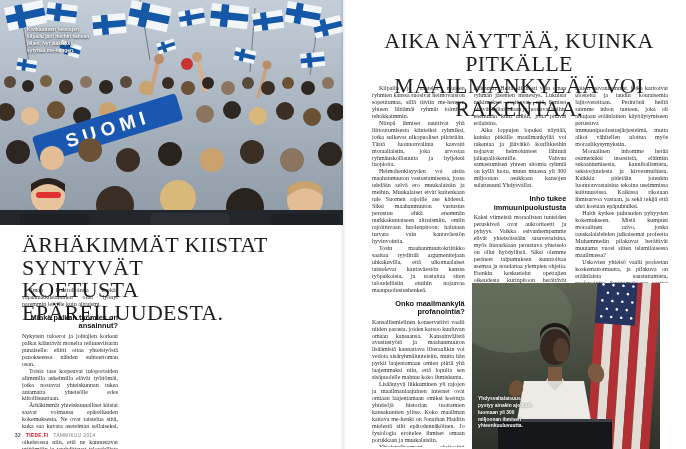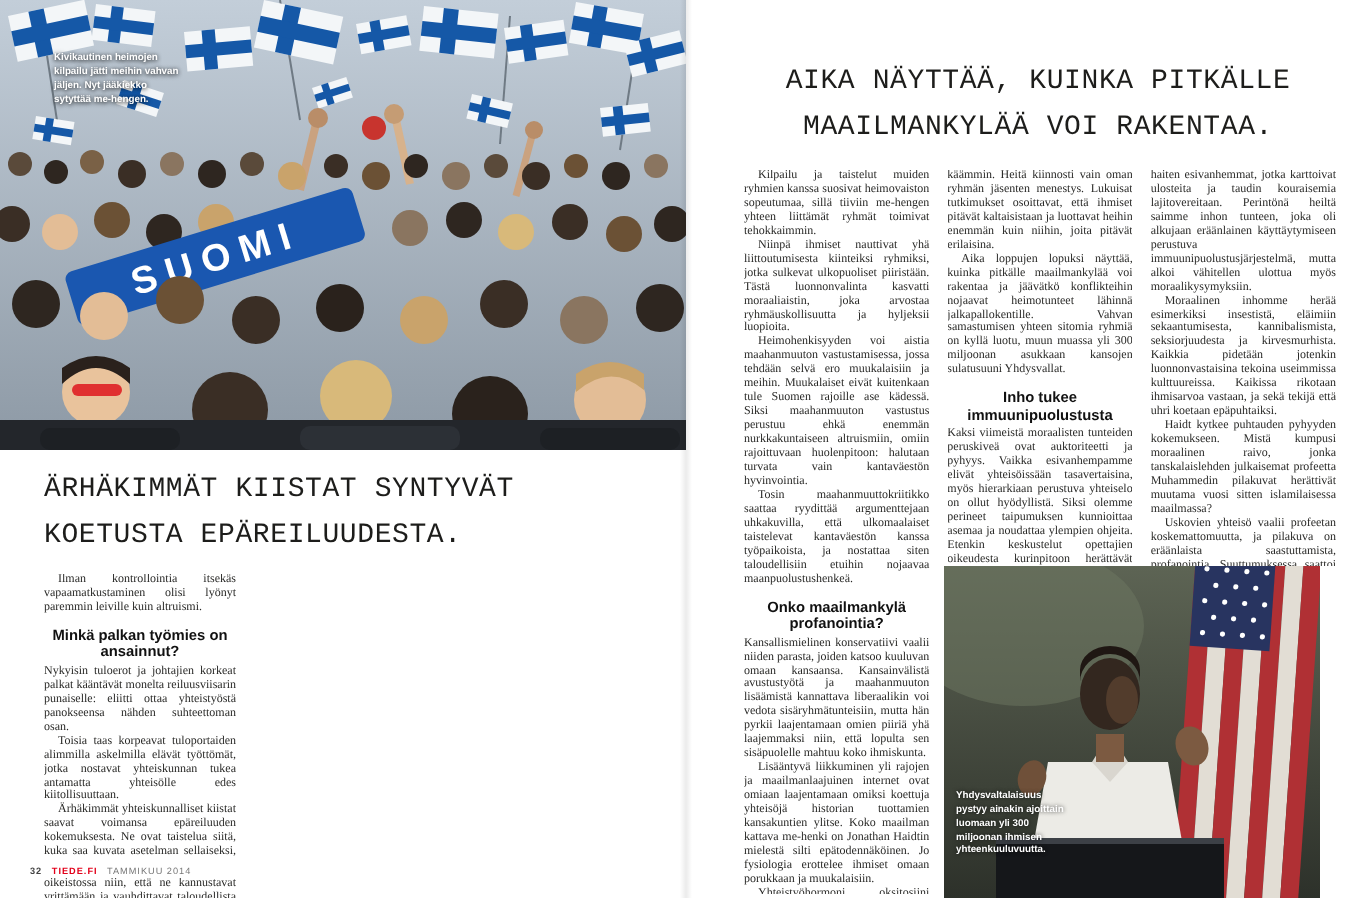--- a/index.html
+++ b/index.html
@@ -12,38 +12,38 @@
   .photo-left{position:absolute;left:0;top:0;width:343px;height:225px;overflow:hidden;}
   .photo-right{position:absolute;left:472px;top:283px;width:188px;height:166px;overflow:hidden;}
   .photo-caption-left{position:absolute;left:27px;top:27px;width:66px;
       font:bold 4.9px/1.4 "Liberation Sans",sans-serif;color:#fff;
       text-shadow:0 0 2px rgba(0,0,0,.65),0 1px 2px rgba(0,0,0,.5);}
   .photo-caption-right{position:absolute;left:478px;top:396px;width:58px;
       font:bold 4.9px/1.4 "Liberation Sans",sans-serif;color:#fff;
       text-shadow:0 0 2px rgba(0,0,0,.75);}
 
   
-  .headline{font-family:Liberation Mono, monospace;color:#1d1d1b;font-weight:400;
-            font-size:14px;line-height:22.5px;letter-spacing:.3px;}
+  .headline{font-family:Liberation Serif, serif;color:#1d1d1b;font-weight:400;
+            font-size:22px;line-height:22.5px;letter-spacing:.3px;}
   .headline-left{position:absolute;left:22px;top:234px;width:310px;text-align:left;}
   .headline-right{position:absolute;left:370px;top:30px;width:298px;text-align:center;}
 
   
   .cols{position:absolute;display:flex;}
   .cols-left{left:22px;top:287px;width:308px;gap:10px;flex-direction:column;}
   .cols-left .col{height:142px;}
   .cols-right{left:372px;top:85px;width:296px;gap:9px;}
   .cols-right .col:nth-child(1){height:362px;}
   .cols-right .col:nth-child(2),.cols-right .col:nth-child(3){height:198px;}
   .col{width:96px;overflow:hidden;font:6px/1.16 "Liberation Serif",serif;color:#2a2a28;
        text-align:justify;hyphens:auto;overflow-wrap:break-word;}
   .col p{margin:0;text-indent:7px;}
   .col p.cont{text-indent:0;}
   .col h4{font:bold 7.4px/1.15 "Liberation Sans",sans-serif;color:#111;
-          margin:6px 0 2px;text-align:center;text-indent:0;}
+          margin:6px 0 2px;text-align:right;text-indent:0;}
   .col h4 + p{text-indent:0;}
 
   
   .footer{position:absolute;left:15px;top:433px;
           font:4.6px "Liberation Sans",sans-serif;letter-spacing:.5px;color:#555;}
   .footer .pg{color:#444;font-weight:bold;margin-right:3px;}
   .footer .brand{color:#e2001a;font-weight:bold;margin-right:3px;}
   .footer .issue{color:#777;}
 </style>
 </head>

